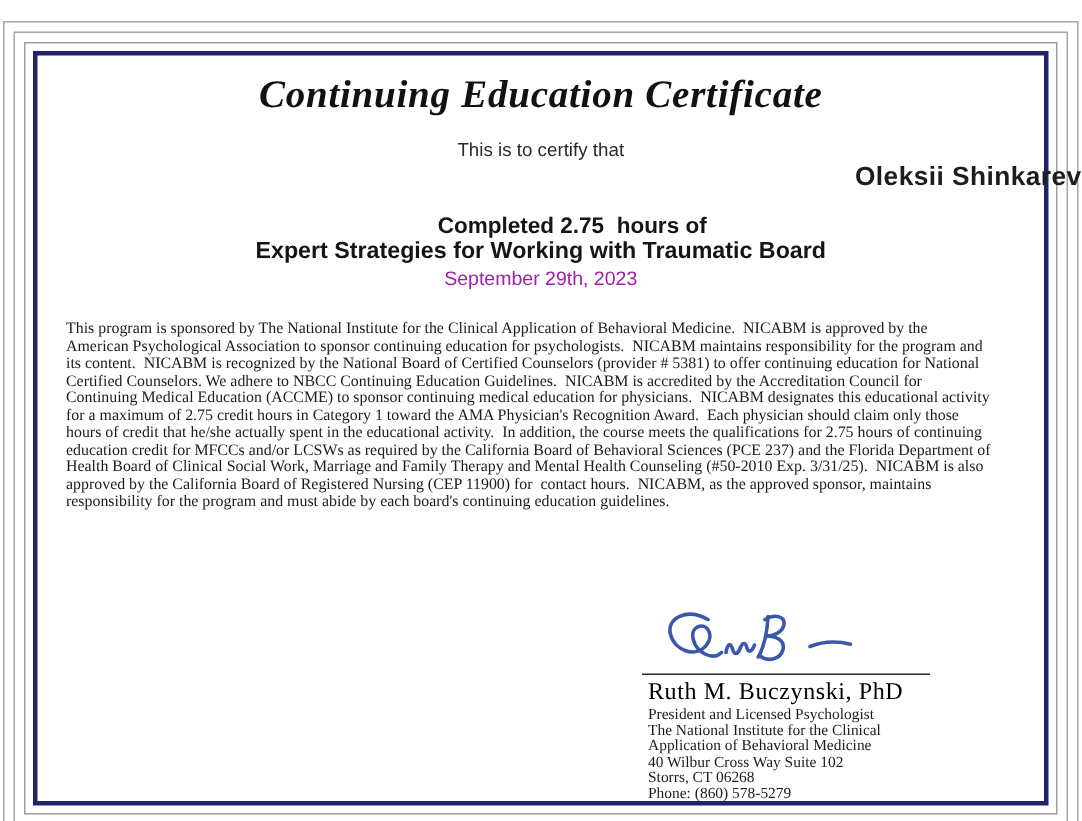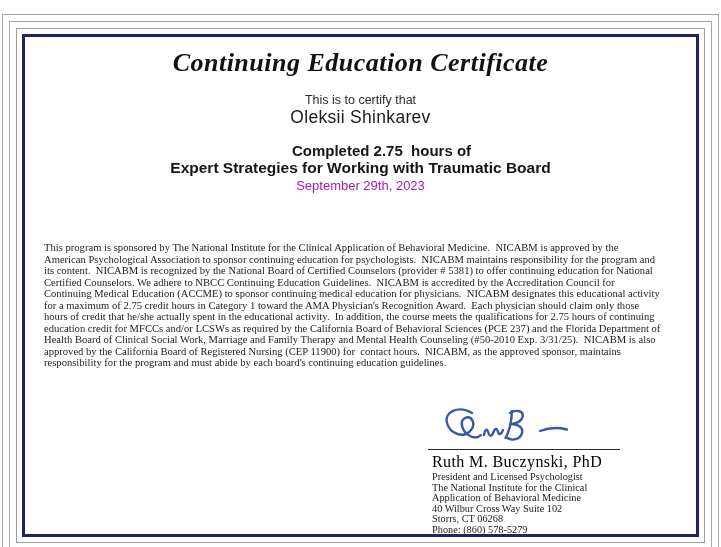--- a/index.html
+++ b/index.html
@@ -39,24 +39,24 @@
     position: absolute;
     top: 81px; left: 0; right: 0;
     text-align: center;
     font-family: "Liberation Sans", sans-serif;
     font-size: 12.5px;
     color: #2a2a2a;
   }
   .recipient-name {
     position: absolute;
     top: 95px; left: 0; right: 0;
-    text-align: center;
+    text-align: right;
     font-family: "Liberation Sans", sans-serif;
     font-size: 17.5px;
-    font-weight: 400;
+    font-weight: 700;
     letter-spacing: 0.3px;
     color: #1c1c1c;
   }
   .completed-line {
     position: absolute;
     top: 130px; left: 0; right: 0;
     text-align: center;
     font-family: "Liberation Sans", sans-serif;
     font-size: 15px;
     font-weight: bold;
@@ -76,21 +76,21 @@
   .cert-date {
     position: absolute;
     top: 166px; left: 0; right: 0;
     text-align: center;
     font-family: "Liberation Sans", sans-serif;
     font-size: 13px;
     color: #a21caf;
   }
   .body-paragraph {
     position: absolute;
-    top: 230px; left: 44px;
+    top: 202px; left: 44px;
     width: 618px;
     font-family: "Liberation Serif", serif;
     font-size: 10.6px;
     line-height: 11.5px;
     white-space: pre-wrap;
     text-align: left;
     color: #1b1b1b;
   }
   .signature-block {
     position: absolute;

